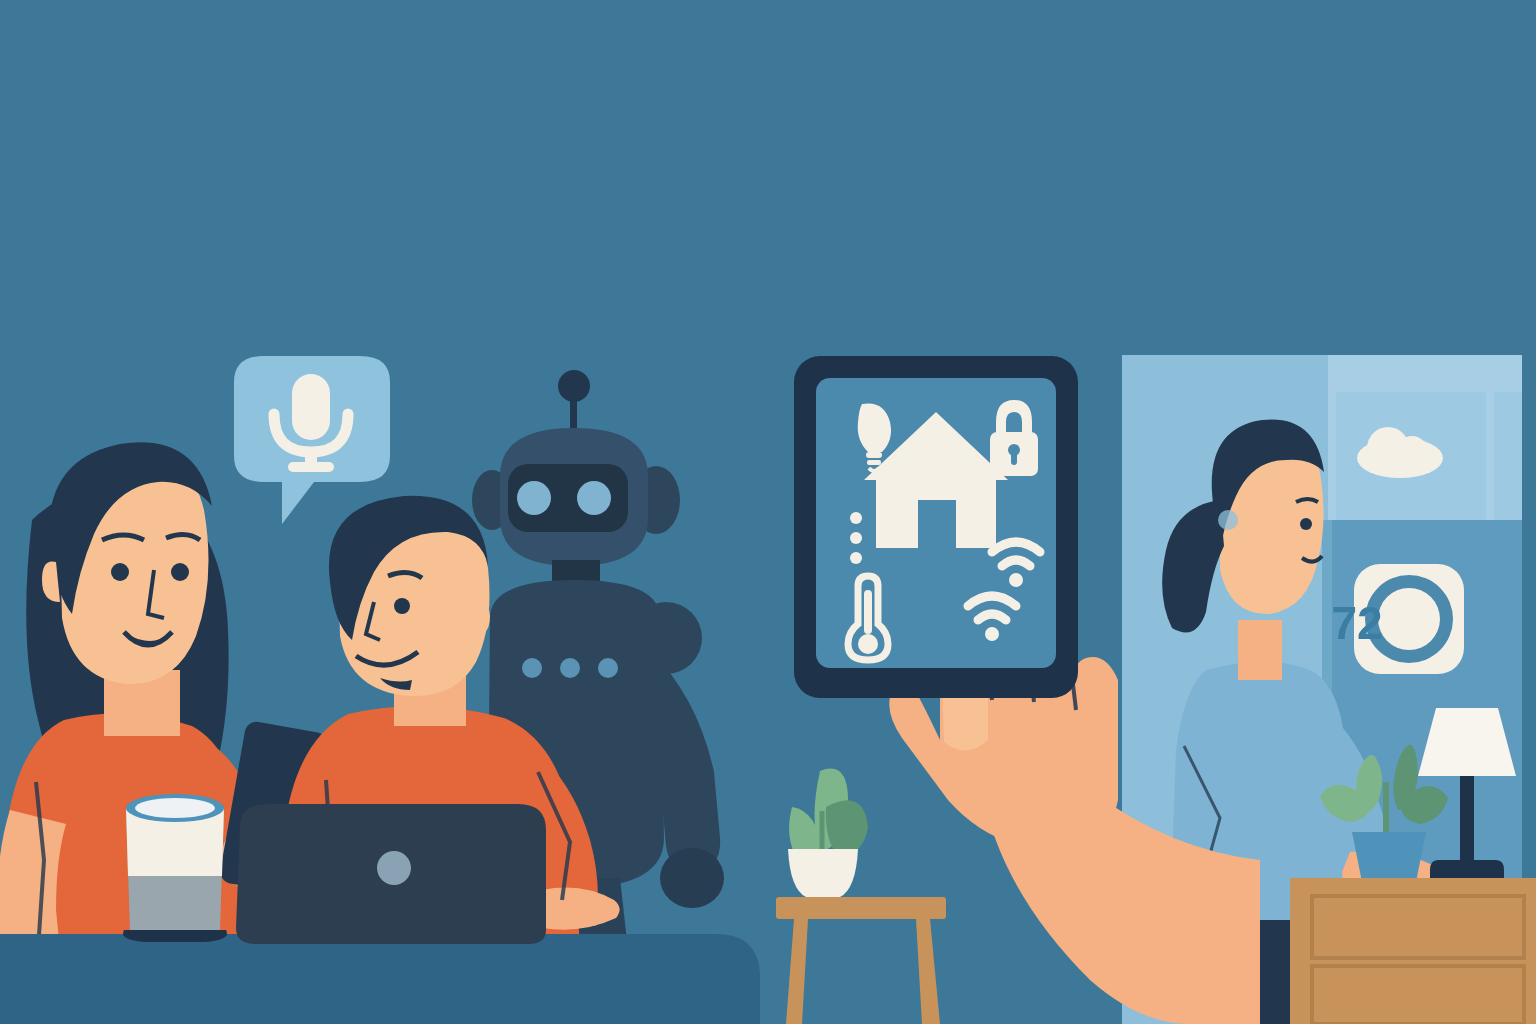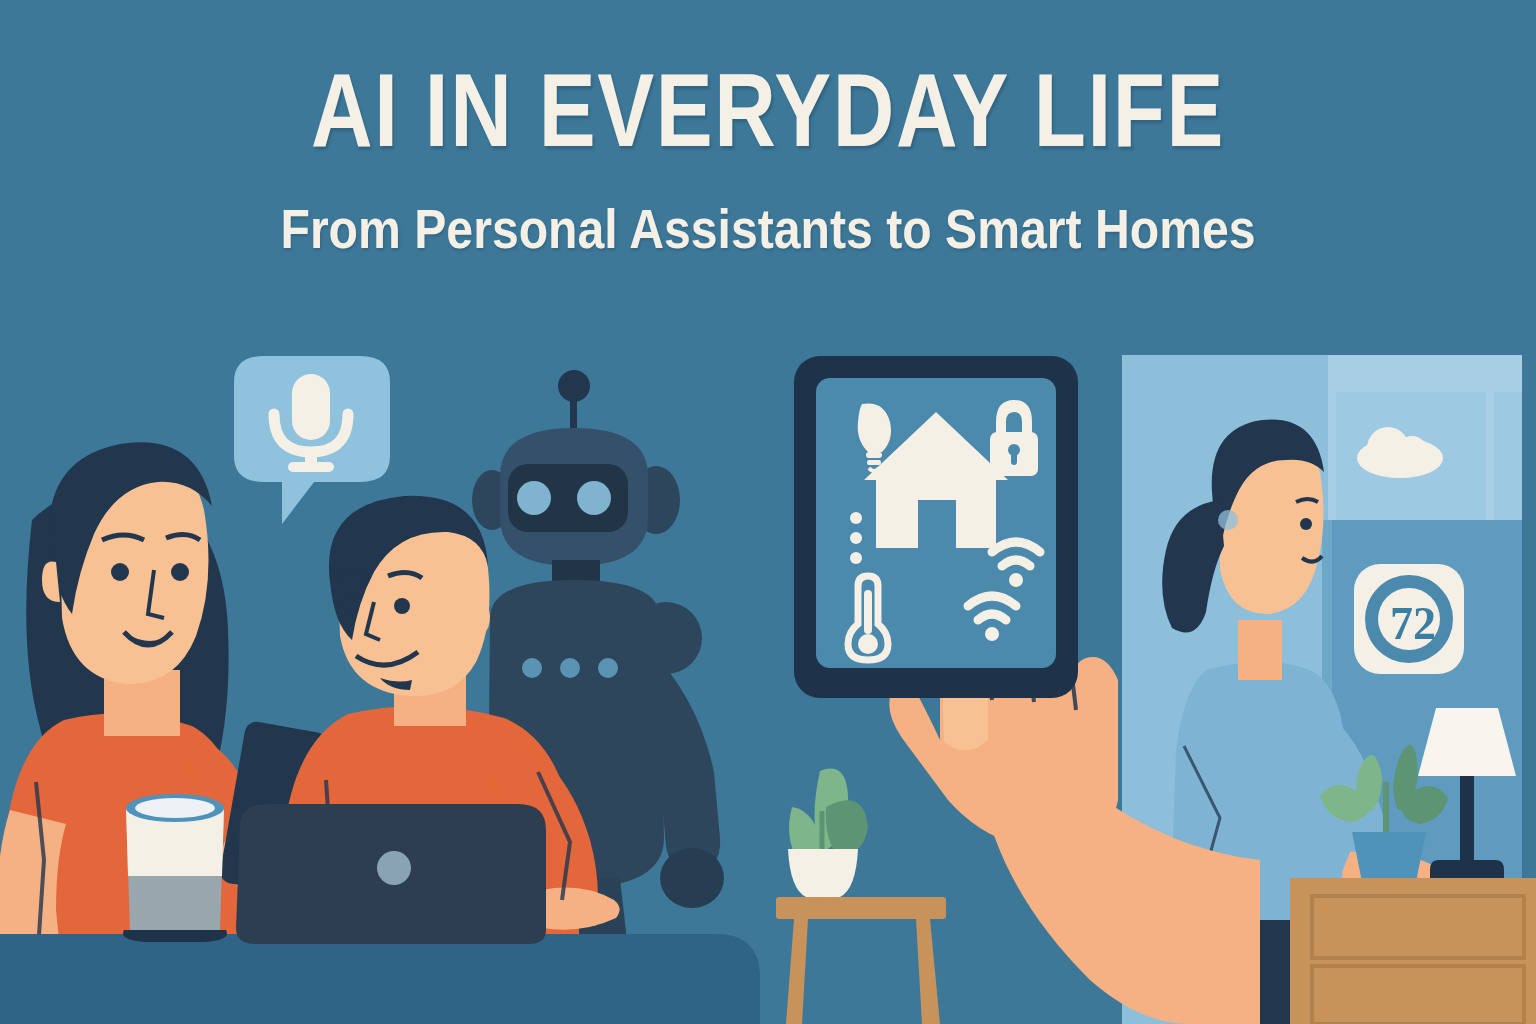--- a/index.html
+++ b/index.html
@@ -40,24 +40,20 @@
 </style>
 </head>
 <body>
 
 <div id="root">
 
   <svg class="abs" style="left:0;top:0" width="1536" height="1024" viewBox="0 0 1536 1024">
     <rect x="0" y="0" width="1536" height="1024" fill="#3d7899"></rect>
   </svg>
 
-  <div id="header">
-    <div id="title">AI IN EVERYDAY LIFE</div>
-    <div id="subtitle">From Personal Assistants to Smart Homes</div>
-  </div>
 
   <svg class="abs" style="left:1100px;top:330px" width="440" height="700" viewBox="0 0 440 700">
 
     <rect x="22" y="25" width="400" height="675" fill="#8dbfdb"></rect>
 
     <rect x="228" y="25" width="194" height="340" fill="#a7cee4"></rect>
     <rect x="236" y="62" width="150" height="130" fill="#9ec9e2"></rect>
     <rect x="394" y="62" width="28" height="130" fill="#9ec9e2"></rect>
 
     <g>
@@ -68,22 +64,22 @@
 
     <rect x="222" y="190" width="200" height="510" fill="#5e9bbf"></rect>
     <rect x="222" y="190" width="10" height="510" fill="#6ea8c9"></rect>
   </svg>
 
   <svg class="abs" style="left:1348px;top:558px" width="130" height="130" viewBox="0 0 130 130">
     <rect x="6" y="6" width="110" height="110" rx="26" fill="#f4f0e6"></rect>
     <circle cx="61" cy="61" r="44" fill="#4b89ad"></circle>
     <circle cx="61" cy="61" r="31" fill="#f4f0e6"></circle>
   </svg>
-  <div class="abs" style="left:1348px;top:558px;width:130px;height:130px;display:flex;align-items:center;justify-content:center;
-       font-size:46px;font-weight:700;color:#3b7da3;font-family:Liberation Serif, serif;">72</div>
+  <div class="abs" style="left:1292px;top:558px;width:130px;height:130px;display:flex;align-items:center;justify-content:center;
+       font-size:46px;font-weight:700;color:#3b7da3;font-family:Liberation Sans, sans-serif;">72</div>
 
   <svg class="abs" style="left:1110px;top:400px" width="330" height="624" viewBox="0 0 330 624">
 
     <path d="M96 520 L236 520 L240 624 L92 624 Z" fill="#22374e"></path>
 
     <path d="M96 270 Q74 288 66 350 L60 520 L236 520 L236 360 Q234 292 204 272 Q160 252 96 270 Z" fill="#7fb3d4"></path>
 
     <path d="M200 300 Q250 330 268 400 Q282 440 282 470 L238 482 Q228 430 208 398 Q190 368 176 350 Z" fill="#7fb3d4"></path>
 
     <path d="M240 452 Q292 448 328 468 Q336 474 328 482 Q292 498 246 494 Q232 488 232 472 Z" fill="#f5b183"></path>

